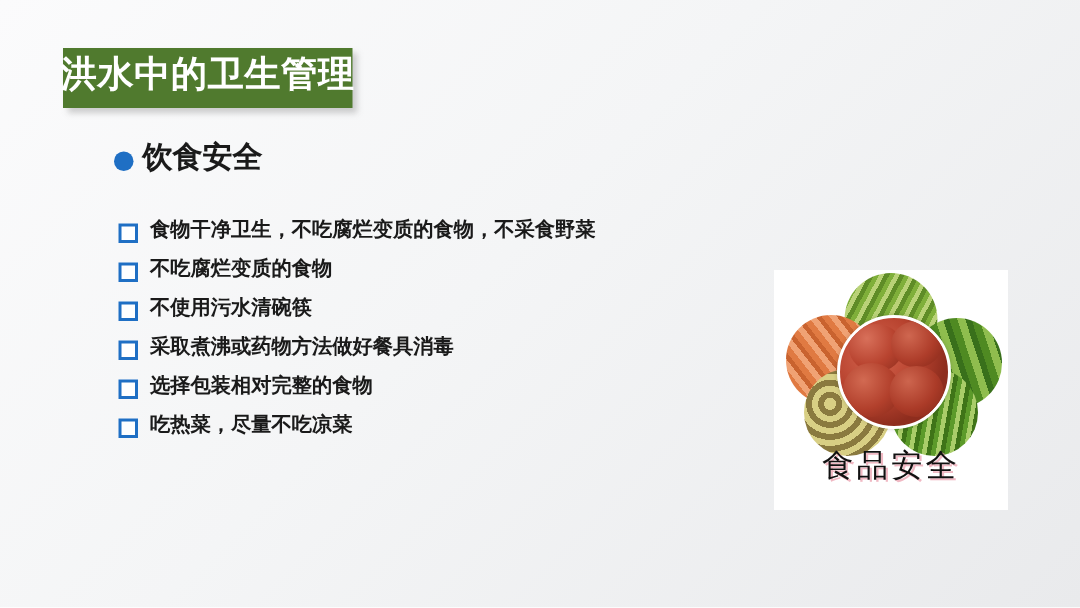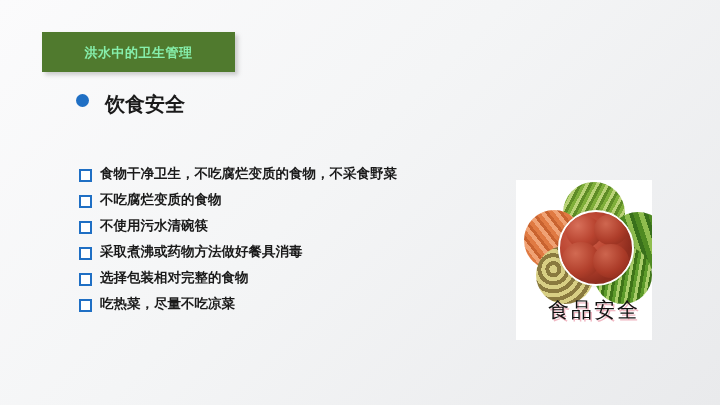--- a/index.html
+++ b/index.html
@@ -28,36 +28,37 @@
     top: 32px;
     width: 193px;
     height: 40px;
     background: #507A2E;
     box-shadow: 3px 3px 4px rgba(120,120,120,0.35);
     display: flex;
     align-items: center;
     justify-content: center;
   }
   .title-banner .title-text {
-    color: #86efac;
-    font-size: 13px;
+    color: #ffffff;
+    font-size: 24px;
     font-weight: bold;
     letter-spacing: 0.5px;
     line-height: 1;
     white-space: nowrap;
+    font-family: Liberation Mono, monospace;
   }
 
   
   .section-heading {
     position: absolute;
     left: 76px;
     top: 94px;
     display: flex;
-    align-items: flex-start;
-    gap: 16px;
+    align-items: flex-end;
+    gap: 6px;
   }
   .bullet-dot {
     width: 13px;
     height: 13px;
     border-radius: 50%;
     background: #1F6FC4;
     flex: 0 0 auto;
     display: block;
   }
   .section-heading .heading-text {
@@ -65,21 +66,21 @@
     font-weight: bold;
     color: #1a1a1a;
     line-height: 1;
     white-space: nowrap;
   }
 
   
   .bullet-list {
     position: absolute;
     left: 79px;
-    top: 164px;
+    top: 144px;
     width: 420px;
   }
   .bullet-item {
     display: flex;
     align-items: flex-start;
     gap: 8px;
     height: 26px;
   }
   .sq-bullet {
     flex: 0 0 auto;
@@ -97,21 +98,21 @@
     color: #1a1a1a;
     line-height: 19px;
     white-space: nowrap;
   }
 
   
   .image-card {
     position: absolute;
     left: 516px;
     top: 180px;
-    width: 136px;
+    width: 156px;
     height: 160px;
     background: #ffffff;
     overflow: hidden;
   }
   .flower {
     position: absolute;
     left: 0;
     top: 2px;
     width: 156px;
     height: 122px;

